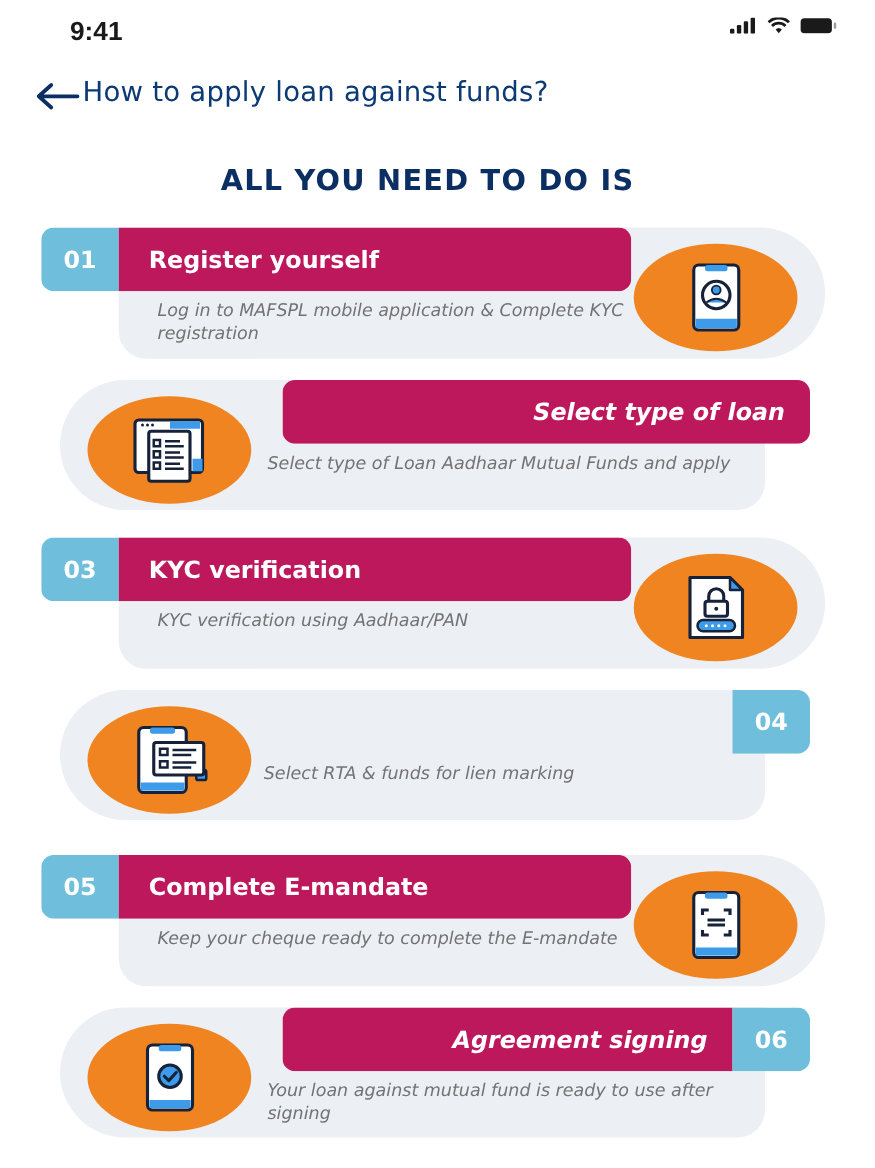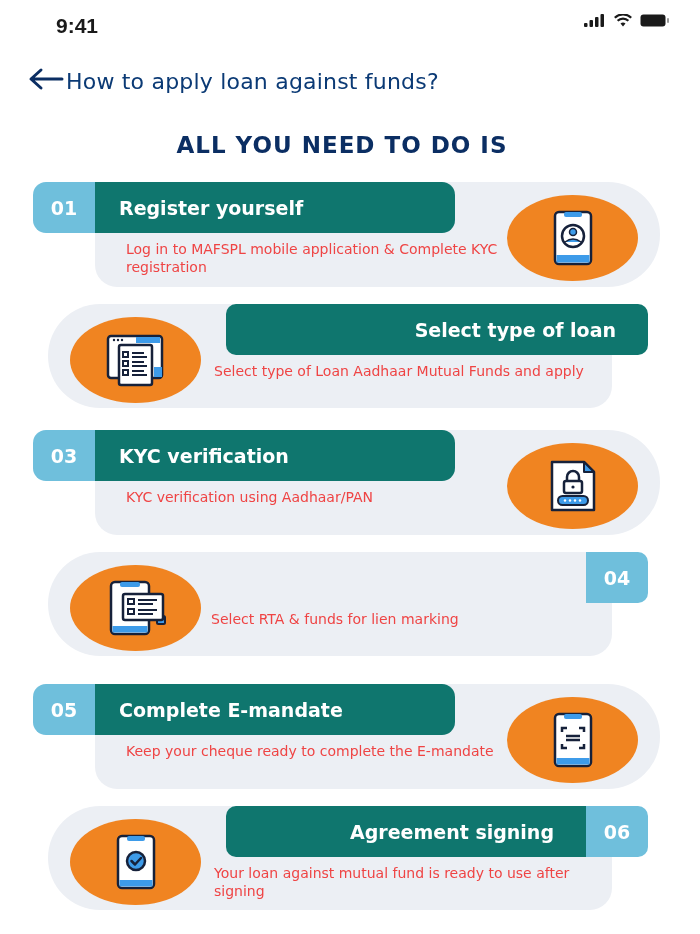--- a/index.html
+++ b/index.html
@@ -3,44 +3,44 @@
 <meta charset="utf-8">
 <style>
   * { box-sizing: border-box; margin: 0; padding: 0; }
   html, body { width: 700px; height: 934px; background: #ffffff; overflow: hidden; }
   body { position: relative; font-family: "DejaVu Sans", "Liberation Sans", sans-serif; color: #0b3a75; }
 
   .status-bar { position: absolute; left: 0; top: 0; width: 700px; height: 44px; }
   .status-time { position: absolute; left: 56px; top: 14px; font-size: 21px; font-weight: bold; color: #1a1a1a; font-family: "Liberation Sans", sans-serif; }
   .status-icons { position: absolute; right: 30px; top: 14px; display: flex; align-items: center; gap: 8px; }
 
-  .header { position: absolute; left: 28px; top: 62px; height: 32px; display: flex; align-items: flex-end; }
+  .header { position: absolute; left: 28px; top: 62px; height: 32px; display: flex; align-items: flex-start; }
   .back-btn { width: 38px; height: 30px; display: flex; align-items: center; cursor: pointer; }
   .header-title { font-size: 22px; color: #0b3a75; letter-spacing: 0.2px; }
 
   .section-title { position: absolute; left: 0; width: 684px; top: 132px; text-align: center; font-size: 23px; font-weight: bold; color: #0b2e63; letter-spacing: 1px; }
 
   .step { position: absolute; left: 0; width: 700px; }
   .card { position: absolute; background: #eceff4; }
   .pill { position: absolute; height: 51px; display: flex; border-radius: 10px; overflow: hidden; }
   .pill .num { width: 62px; background: #6fbfdc; color: #ffffff; font-weight: bold; font-size: 19px; display: flex; align-items: center; justify-content: center; }
-  .pill .label { flex: 1; background: #0f766e; color: #ffffff; font-weight: bold; font-size: 19px; display: flex; align-items: center; }
-  .desc { position: absolute; font-size: 14px; line-height: 18px; color: #ef4444; }
+  .pill .label { flex: 1; background: #be185d; color: #ffffff; font-weight: bold; font-size: 19px; display: flex; align-items: center; }
+  .desc { position: absolute; font-size: 14px; line-height: 18px; color: #737373; font-style: italic; }
   .circle { position: absolute; width: 131px; height: 86px; border-radius: 50%; background: #f08421; display: flex; align-items: center; justify-content: center; }
 
   
-  .step.left .pill { left: 33px; width: 422px; border-radius: 13px; }
+  .step.left .pill { left: 33px; width: 472px; }
   .step.left .pill .label { padding-left: 24px; }
   .step.left .card { left: 95px; width: 565px; height: 105px; border-radius: 0 52px 52px 22px; }
   .step.left .circle { left: 507px; top: 13px; }
   .step.left .desc { left: 126px; top: 58px; width: 380px; }
 
   
   .step.right .pill { left: 226px; width: 422px; flex-direction: row-reverse; }
-  .step.right .pill .label { justify-content: flex-end; padding-right: 32px; }
+  .step.right .pill .label { justify-content: flex-end; padding-right: 20px; font-style: italic; }
   .step.right .card { left: 48px; width: 564px; height: 104px; border-radius: 52px 0 22px 52px; }
   .step.right .circle { left: 70px; top: 13px; }
   .step.right .desc { left: 214px; top: 58px; width: 390px; }
 </style>
 </head>
 <body>
 
 <div class="status-bar">
   <span class="status-time">9:41</span>
   <div class="status-icons">

